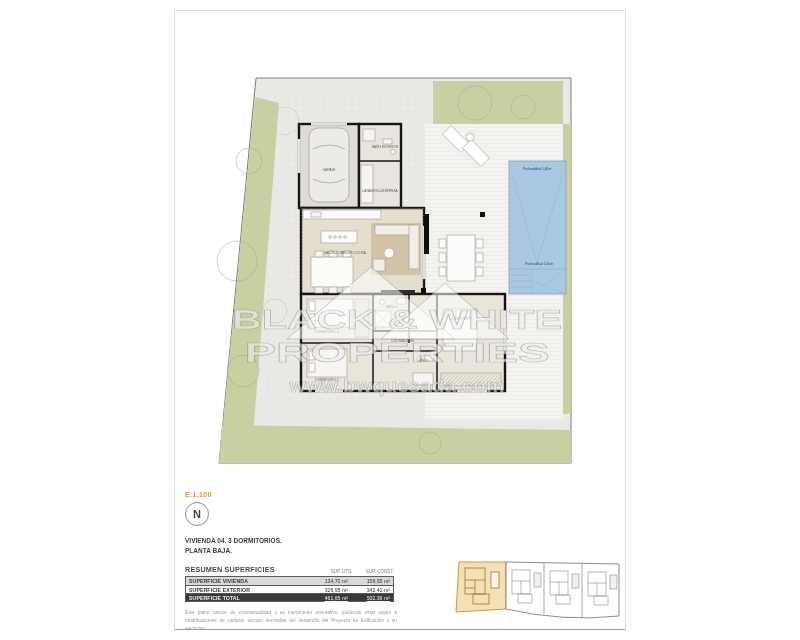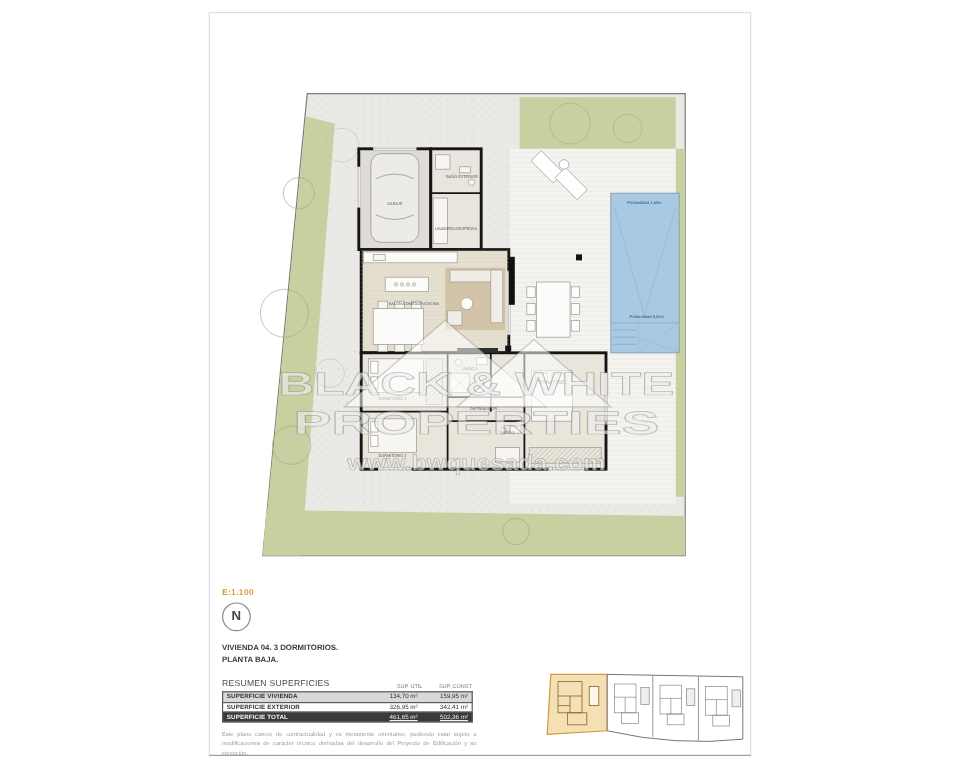--- a/index.html
+++ b/index.html
@@ -9,21 +9,21 @@
   .plan-svg{position:absolute;left:0;top:0;}
   .info{position:absolute;left:10px;top:480px;width:232px;}
   .scale{color:#dd9a33;font-size:7px;font-weight:bold;letter-spacing:.3px;}
   .north{width:22px;height:22px;border:1.6px solid #8a8a8a;border-radius:50%;
     display:flex;align-items:center;justify-content:center;color:#444;font-size:11px;
     font-weight:bold;margin-top:4px;}
   .title{font-size:11.5px;font-weight:bold;color:#141414;letter-spacing:.4px;margin-top:10px;}
   .subtitle{font-size:6.5px;font-weight:bold;color:#3c3c3c;margin-top:10px;line-height:1.55;}
   .tbl{margin-top:9px;width:209px;font-size:5.5px;color:#333;}
   .tbl-head{display:flex;align-items:flex-end;margin-bottom:2px;}
-  .tbl-title{font-size:7.2px;font-weight:normal;color:#4a4a4a;letter-spacing:.2px;flex:1;}
+  .tbl-title{font-size:7.2px;font-weight:bold;color:#4a4a4a;letter-spacing:.2px;flex:1;}
   .tbl-col{width:42px;text-align:right;font-size:4.6px;color:#7a7a7a;}
   .row{display:flex;border:0.7px solid #5a5a5a;border-bottom:none;height:8.6px;
     align-items:center;padding:0 3px;box-sizing:border-box;}
   .row:last-child{border-bottom:0.7px solid #5a5a5a;}
   .row .lbl{flex:1;font-weight:bold;font-size:5.2px;letter-spacing:.1px;}
   .row .v{width:42px;text-align:right;font-size:5.2px;}
   .row.shade{background:#d8d8d8;}
   .row.total{background:#3a3a3a;color:#f2f2f2;}
   .row.total .v{text-decoration:underline;}
   .disc{margin-top:7px;width:212px;font-size:4.8px;line-height:1.65;color:#9b9b9b;

